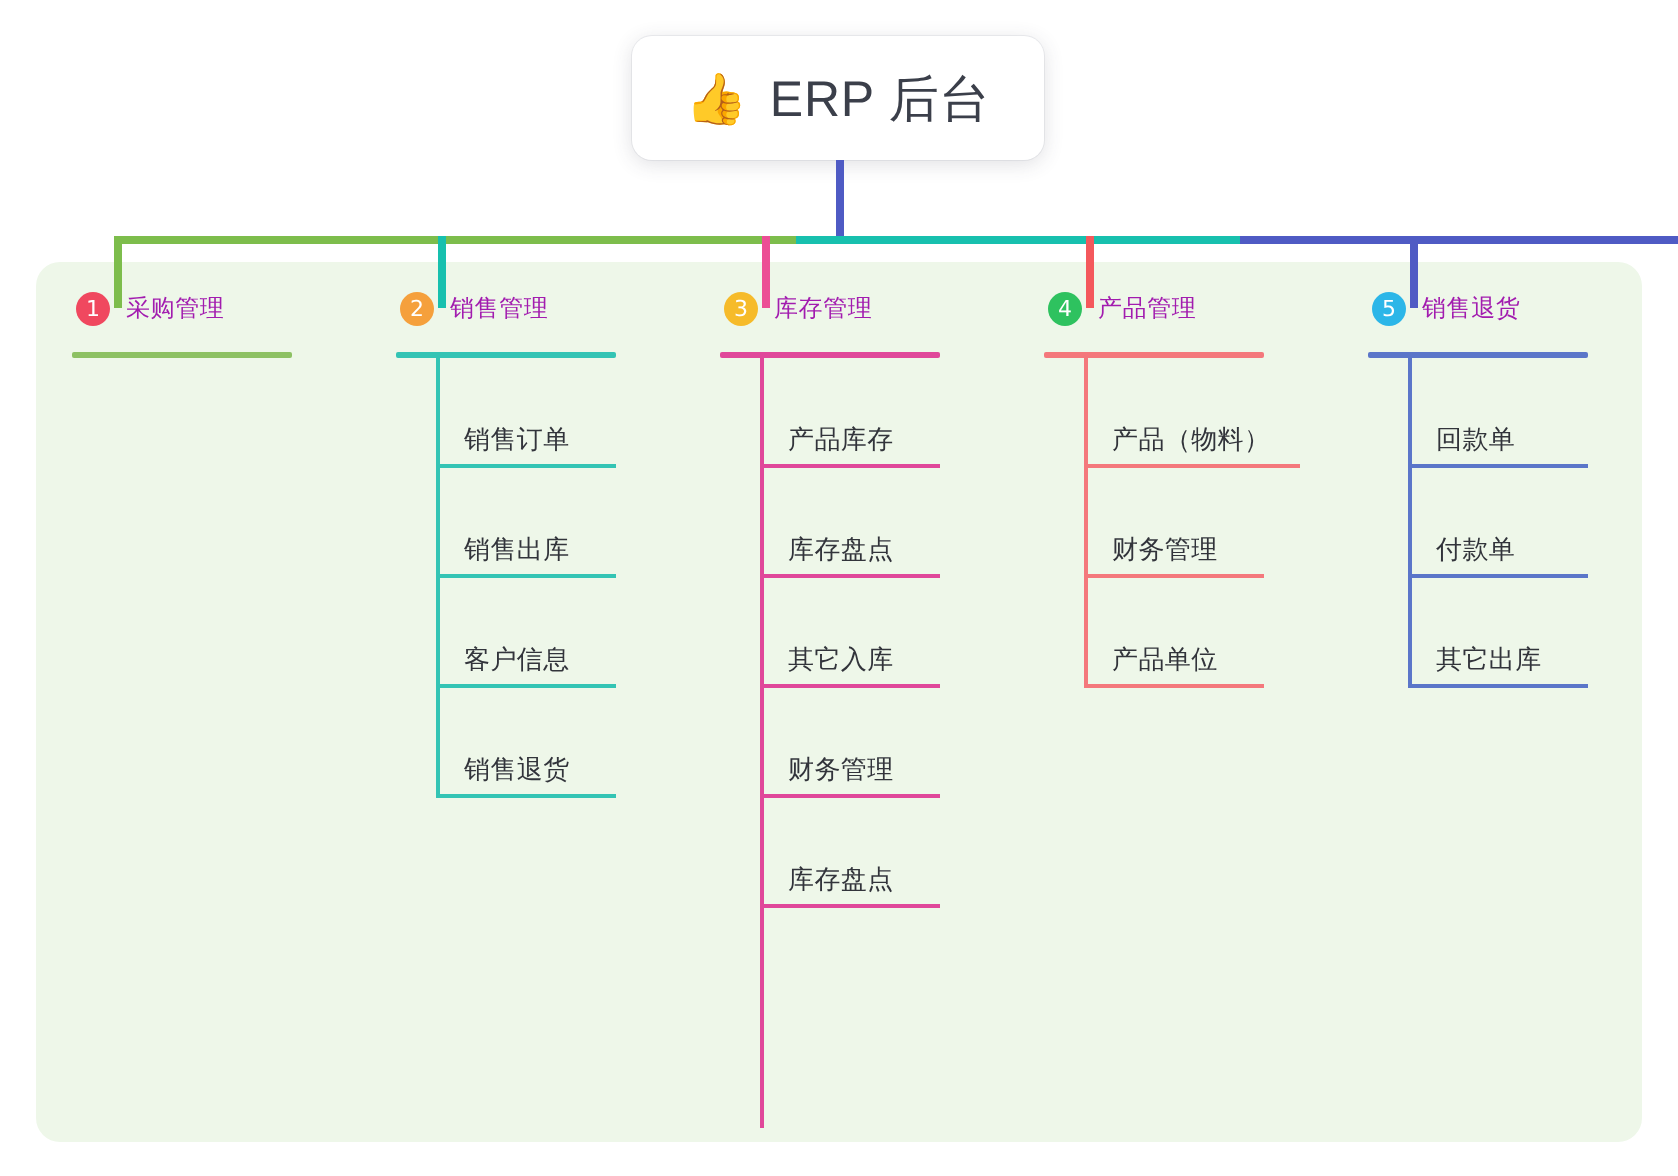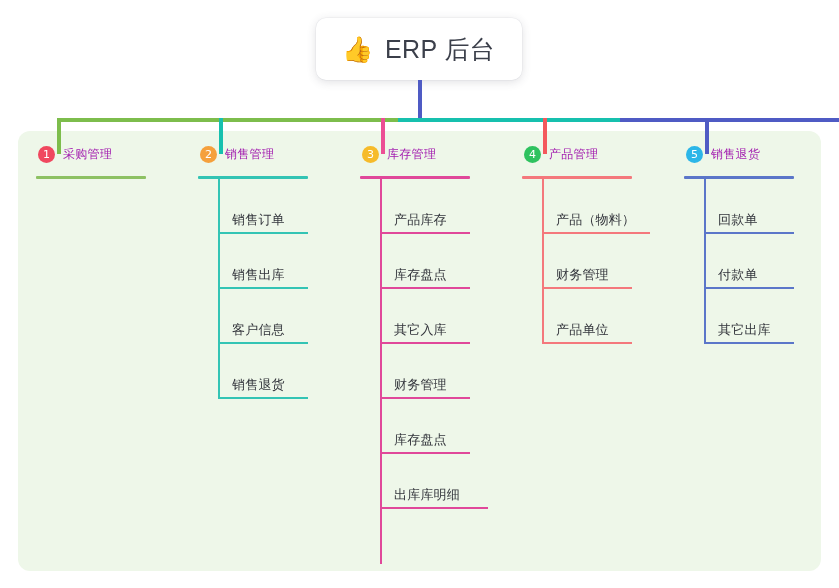--- a/index.html
+++ b/index.html
@@ -179,24 +179,20 @@
           <div class="leaf-rule" style="background: rgb(224, 72, 154);"></div>
         </div>
         <div class="leaf">
           <span class="leaf-label">财务管理</span>
           <div class="leaf-rule" style="background: rgb(224, 72, 154);"></div>
         </div>
         <div class="leaf">
           <span class="leaf-label">库存盘点</span>
           <div class="leaf-rule" style="background: rgb(224, 72, 154);"></div>
         </div>
-        <div class="leaf wide">
-          <span class="leaf-label">出库库明细</span>
-          <div class="leaf-rule" style="background: rgb(224, 72, 154);"></div>
-        </div>
       </div>
     </div>
   <div class="col c4">
       <div class="branch-head">
         <span class="badge" style="background: rgb(46, 194, 95);">4</span>
         <span class="branch-title">产品管理</span>
       </div>
       <div class="head-rule" style="background: rgb(244, 120, 124);"></div>
       <div class="leaves">
         <div class="spine" style="background: rgb(244, 120, 124); height: 165px;"></div>

